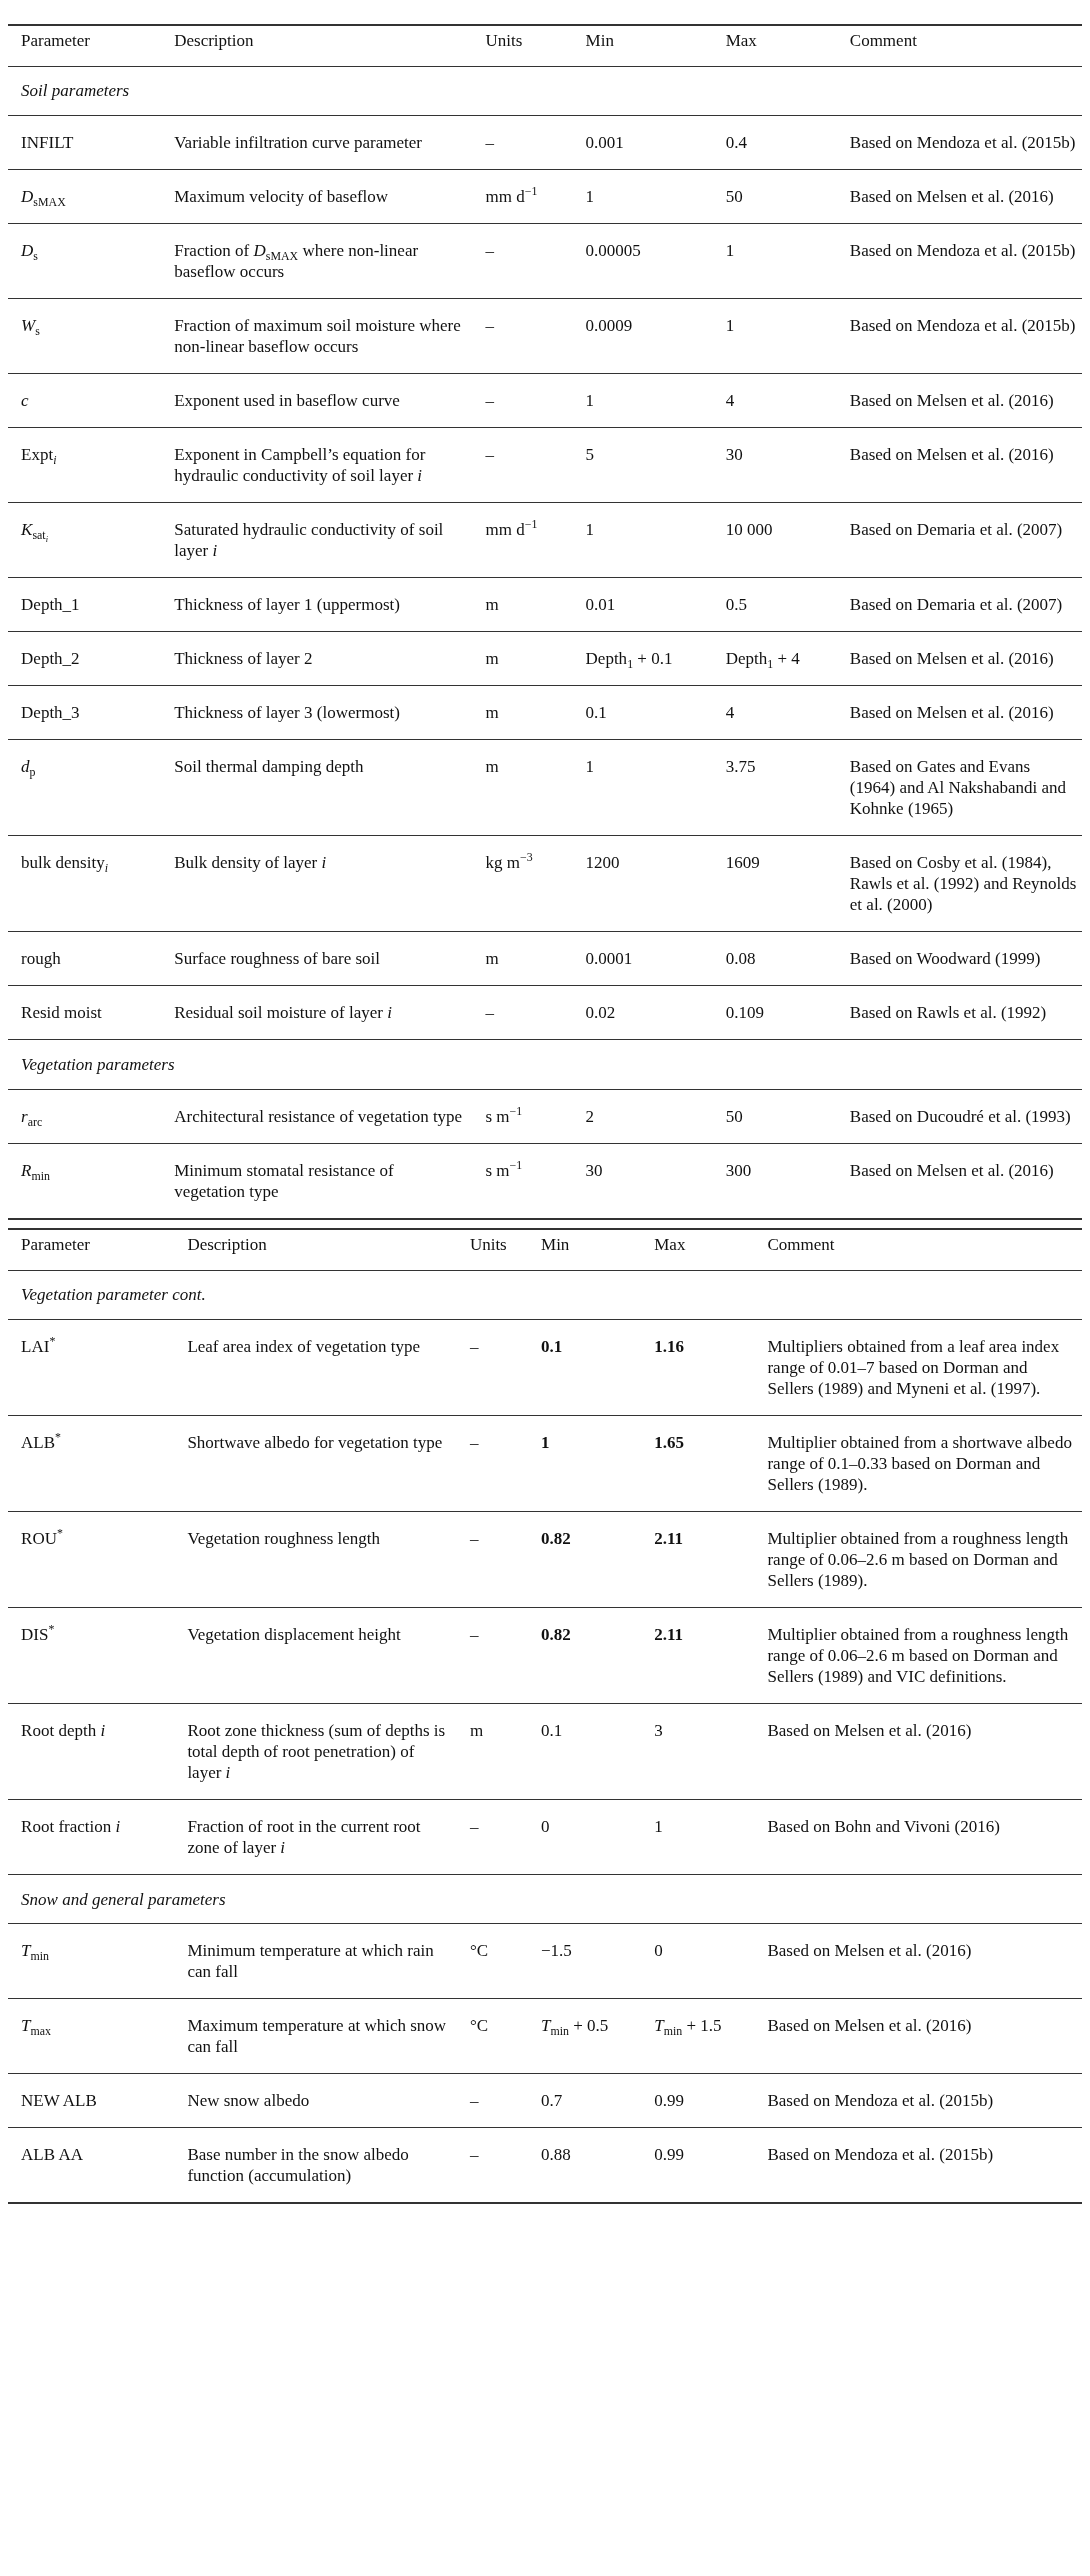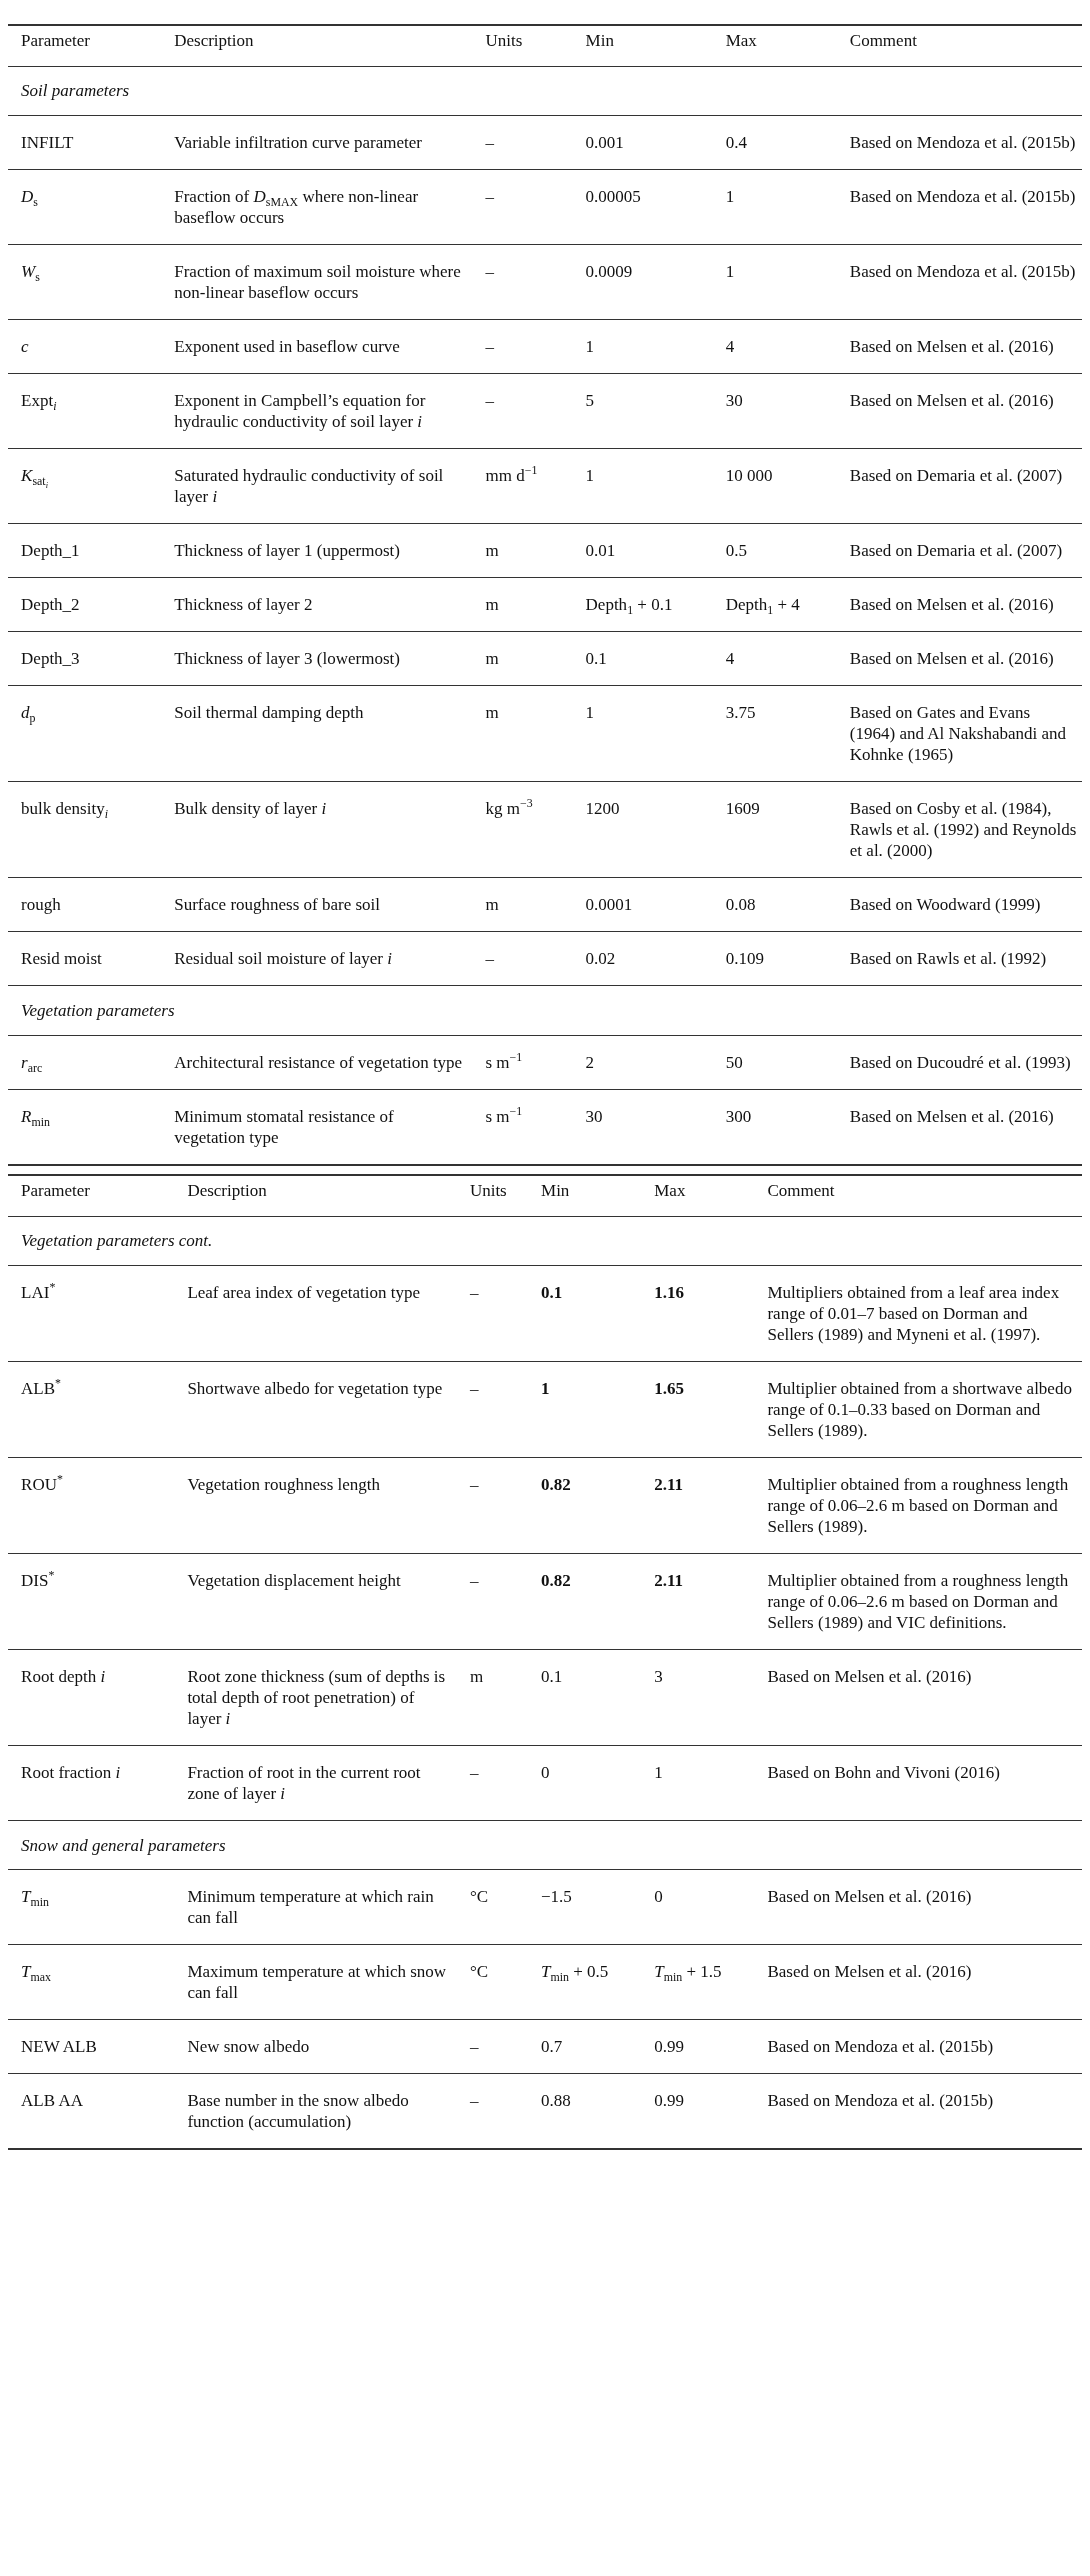--- a/index.html
+++ b/index.html
@@ -55,20 +55,28 @@
         </tr>
         <tr>
           <td>INFILT</td>
           <td>Variable infiltration curve parameter</td>
           <td>–</td>
           <td>0.001</td>
           <td>0.4</td>
           <td>Based on Mendoza et al. (2015b)</td>
         </tr>
         <tr>
+          <td><i class="v">D</i><sub>sMAX</sub></td>
+          <td>Maximum velocity of baseflow</td>
+          <td>mm d<sup>−1</sup></td>
+          <td>1</td>
+          <td>50</td>
+          <td>Based on Melsen et al. (2016)</td>
+        </tr>
+        <tr>
           <td><i class="v">D</i><sub>s</sub></td>
           <td>Fraction of <i class="v">D</i><sub>sMAX</sub> where non-linear baseflow occurs</td>
           <td>–</td>
           <td>0.00005</td>
           <td>1</td>
           <td>Based on Mendoza et al. (2015b)</td>
         </tr>
         <tr>
           <td><i class="v">W</i><sub>s</sub></td>
           <td>Fraction of maximum soil moisture where non-linear baseflow occurs</td>
@@ -193,21 +201,21 @@
         <th>Parameter</th>
         <th>Description</th>
         <th>Units</th>
         <th>Min</th>
         <th>Max</th>
         <th>Comment</th>
       </tr>
     </thead>
     <tbody id="t2body">
         <tr class="section">
-          <td colspan="6">Vegetation parameters cont.</td>
+          <td colspan="6">Vegetation parameter cont.</td>
         </tr>
         <tr>
           <td>LAI<sup>*</sup></td>
           <td>Leaf area index of vegetation type</td>
           <td>–</td>
           <td class="bold">0.1</td>
           <td class="bold">1.16</td>
           <td>Multipliers obtained from a leaf area index range of 0.01–7 based on Dorman and Sellers (1989) and Myneni et al. (1997).</td>
         </tr>
         <tr>

